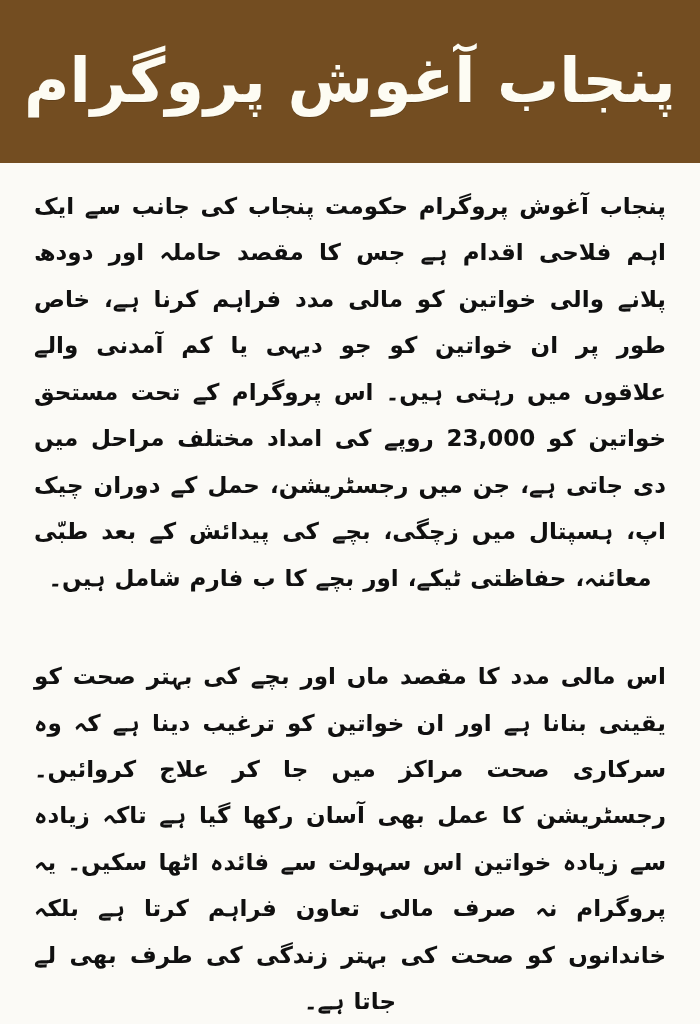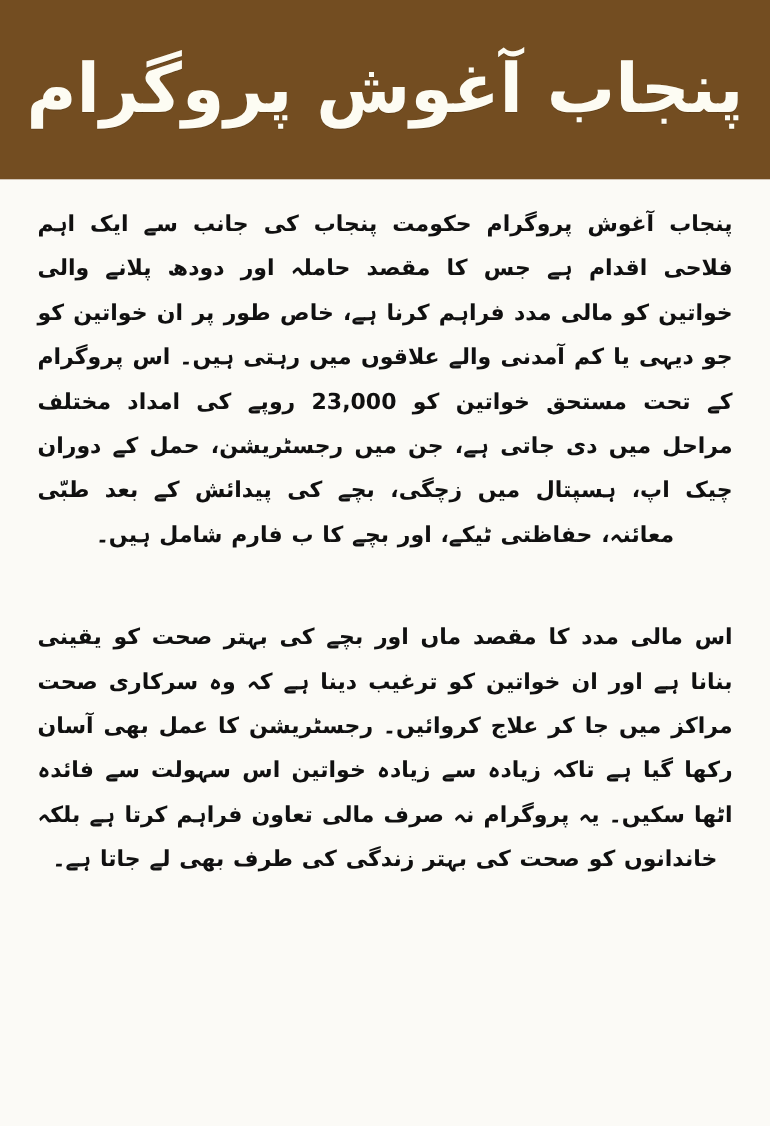--- a/index.html
+++ b/index.html
@@ -42,21 +42,21 @@
     text-shadow: 0 1px 0 rgba(0,0,0,0.15);
     font-family: "DejaVu Sans", sans-serif;
   }
   .article {
     flex: 1 1 auto;
     padding: 20px 34px 0 34px;
     color: #101010;
   }
   .paragraph {
     margin: 0 0 52px 0;
-    font-size: 20px;
+    font-size: 23px;
     font-weight: 600;
     line-height: 2.02;
     text-align: justify;
     text-align-last: center;
     word-spacing: 1px;
   }
   .paragraph:last-child {
     margin-bottom: 0;
   }
 </style>

